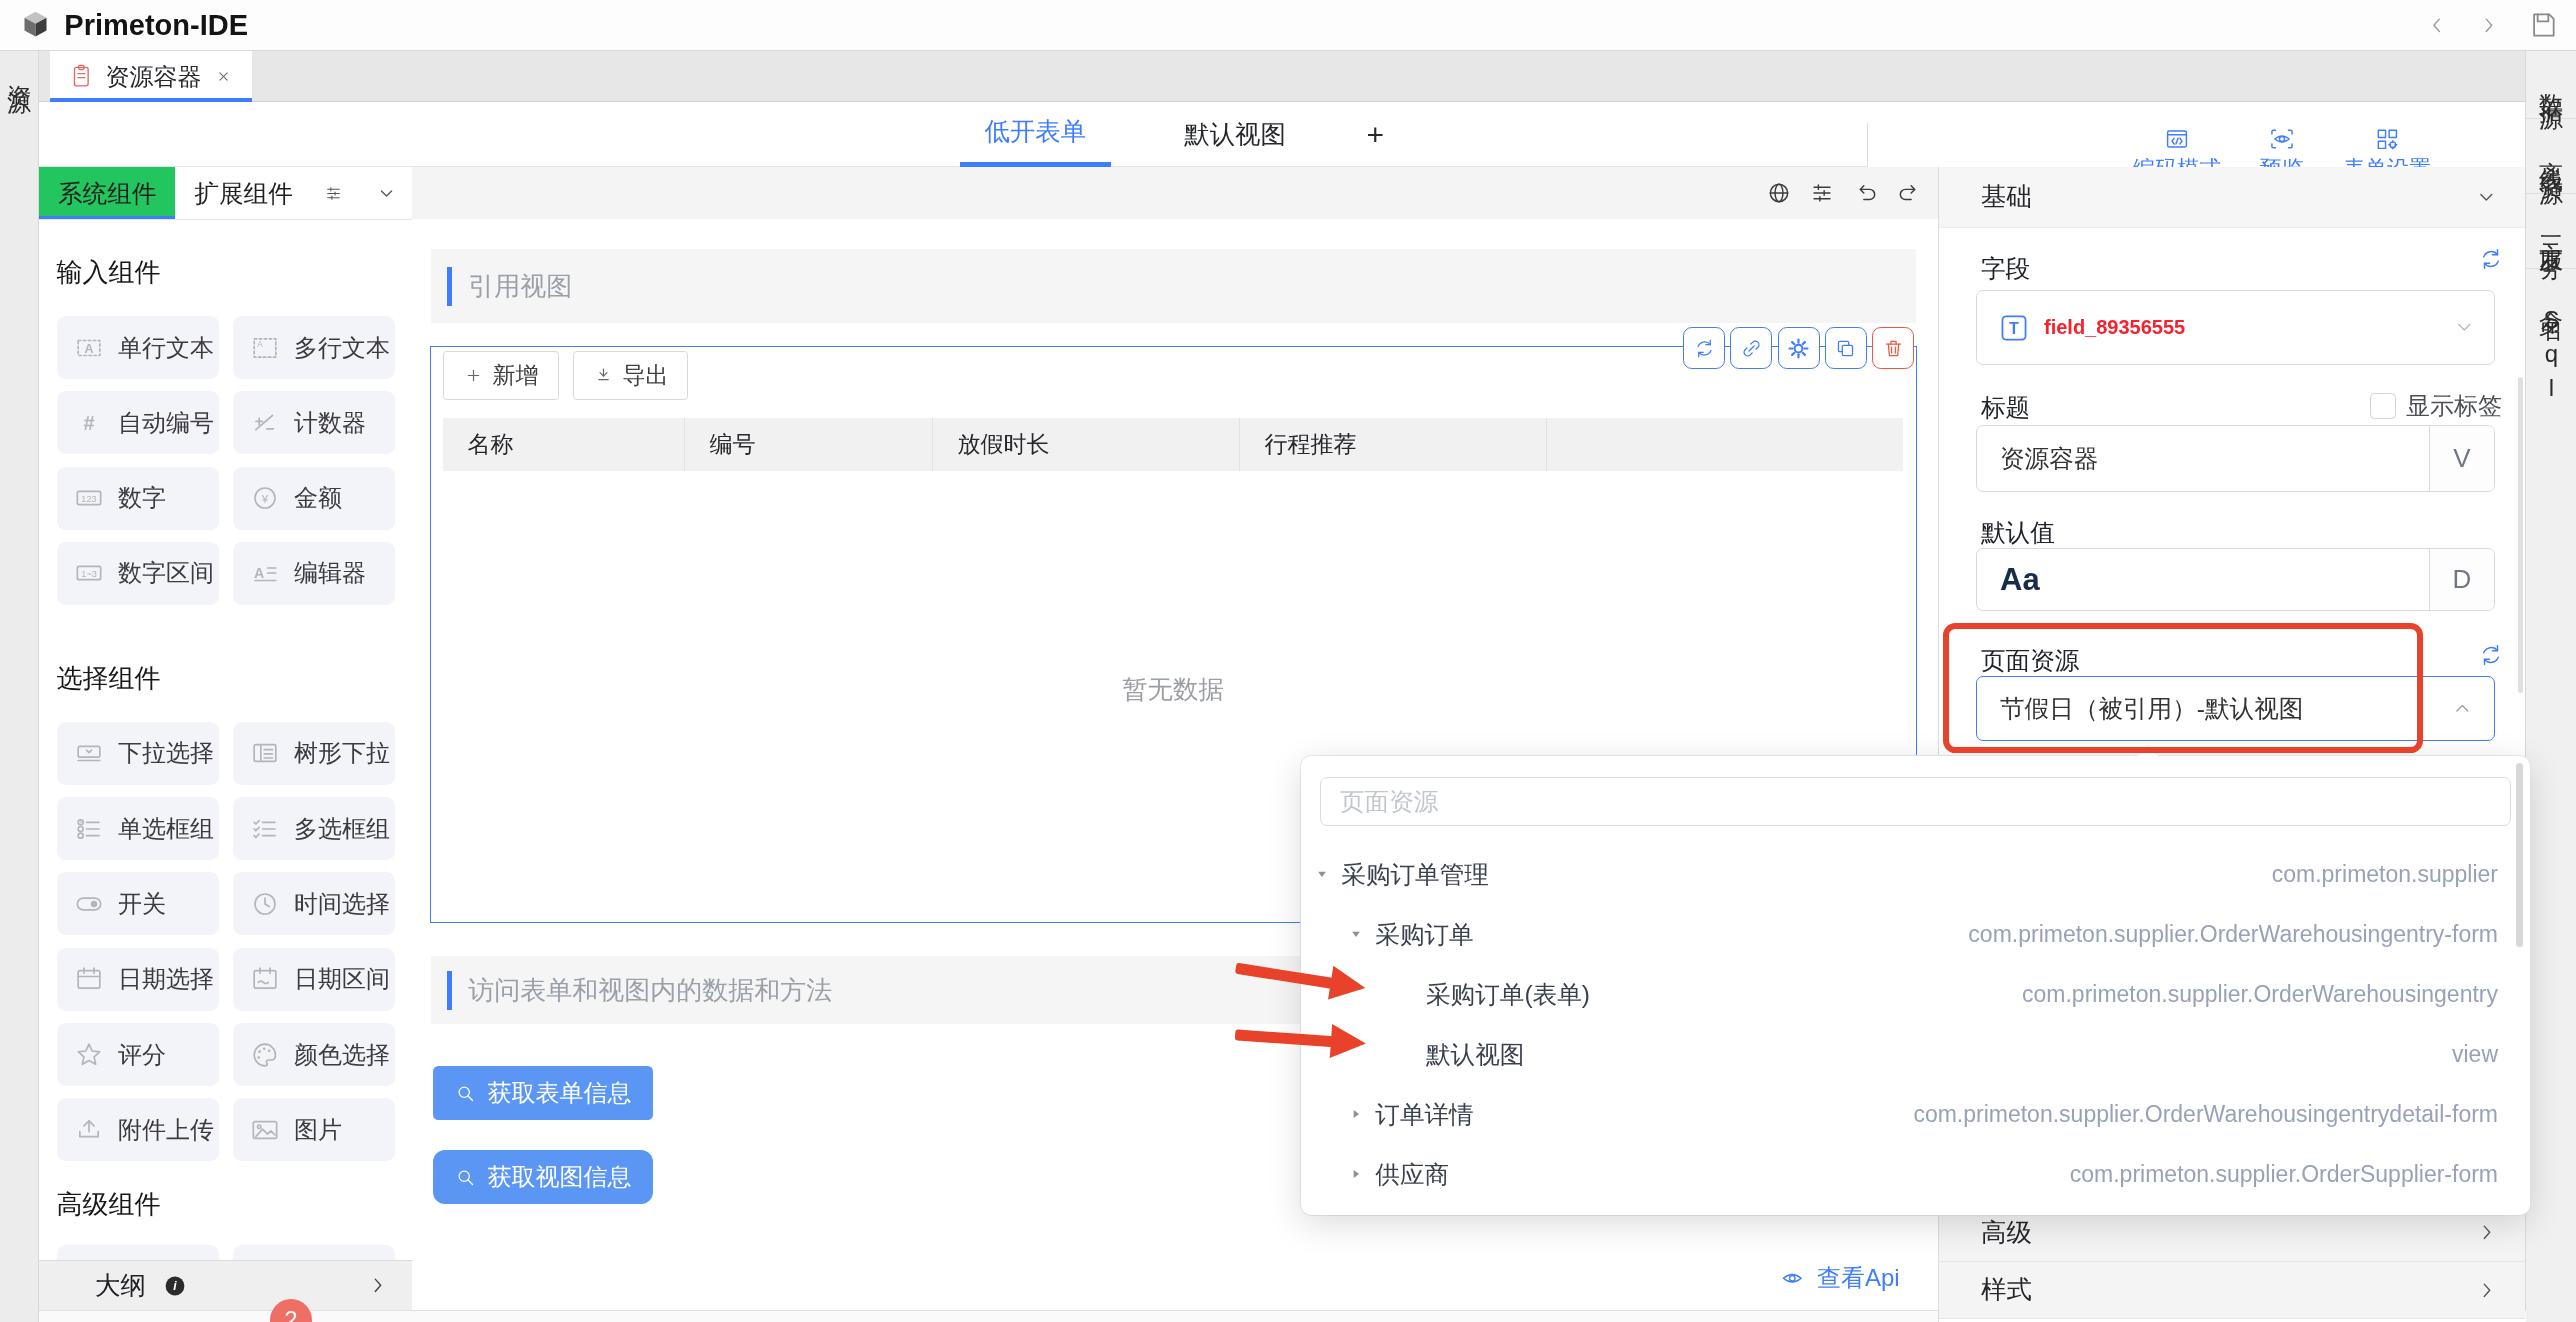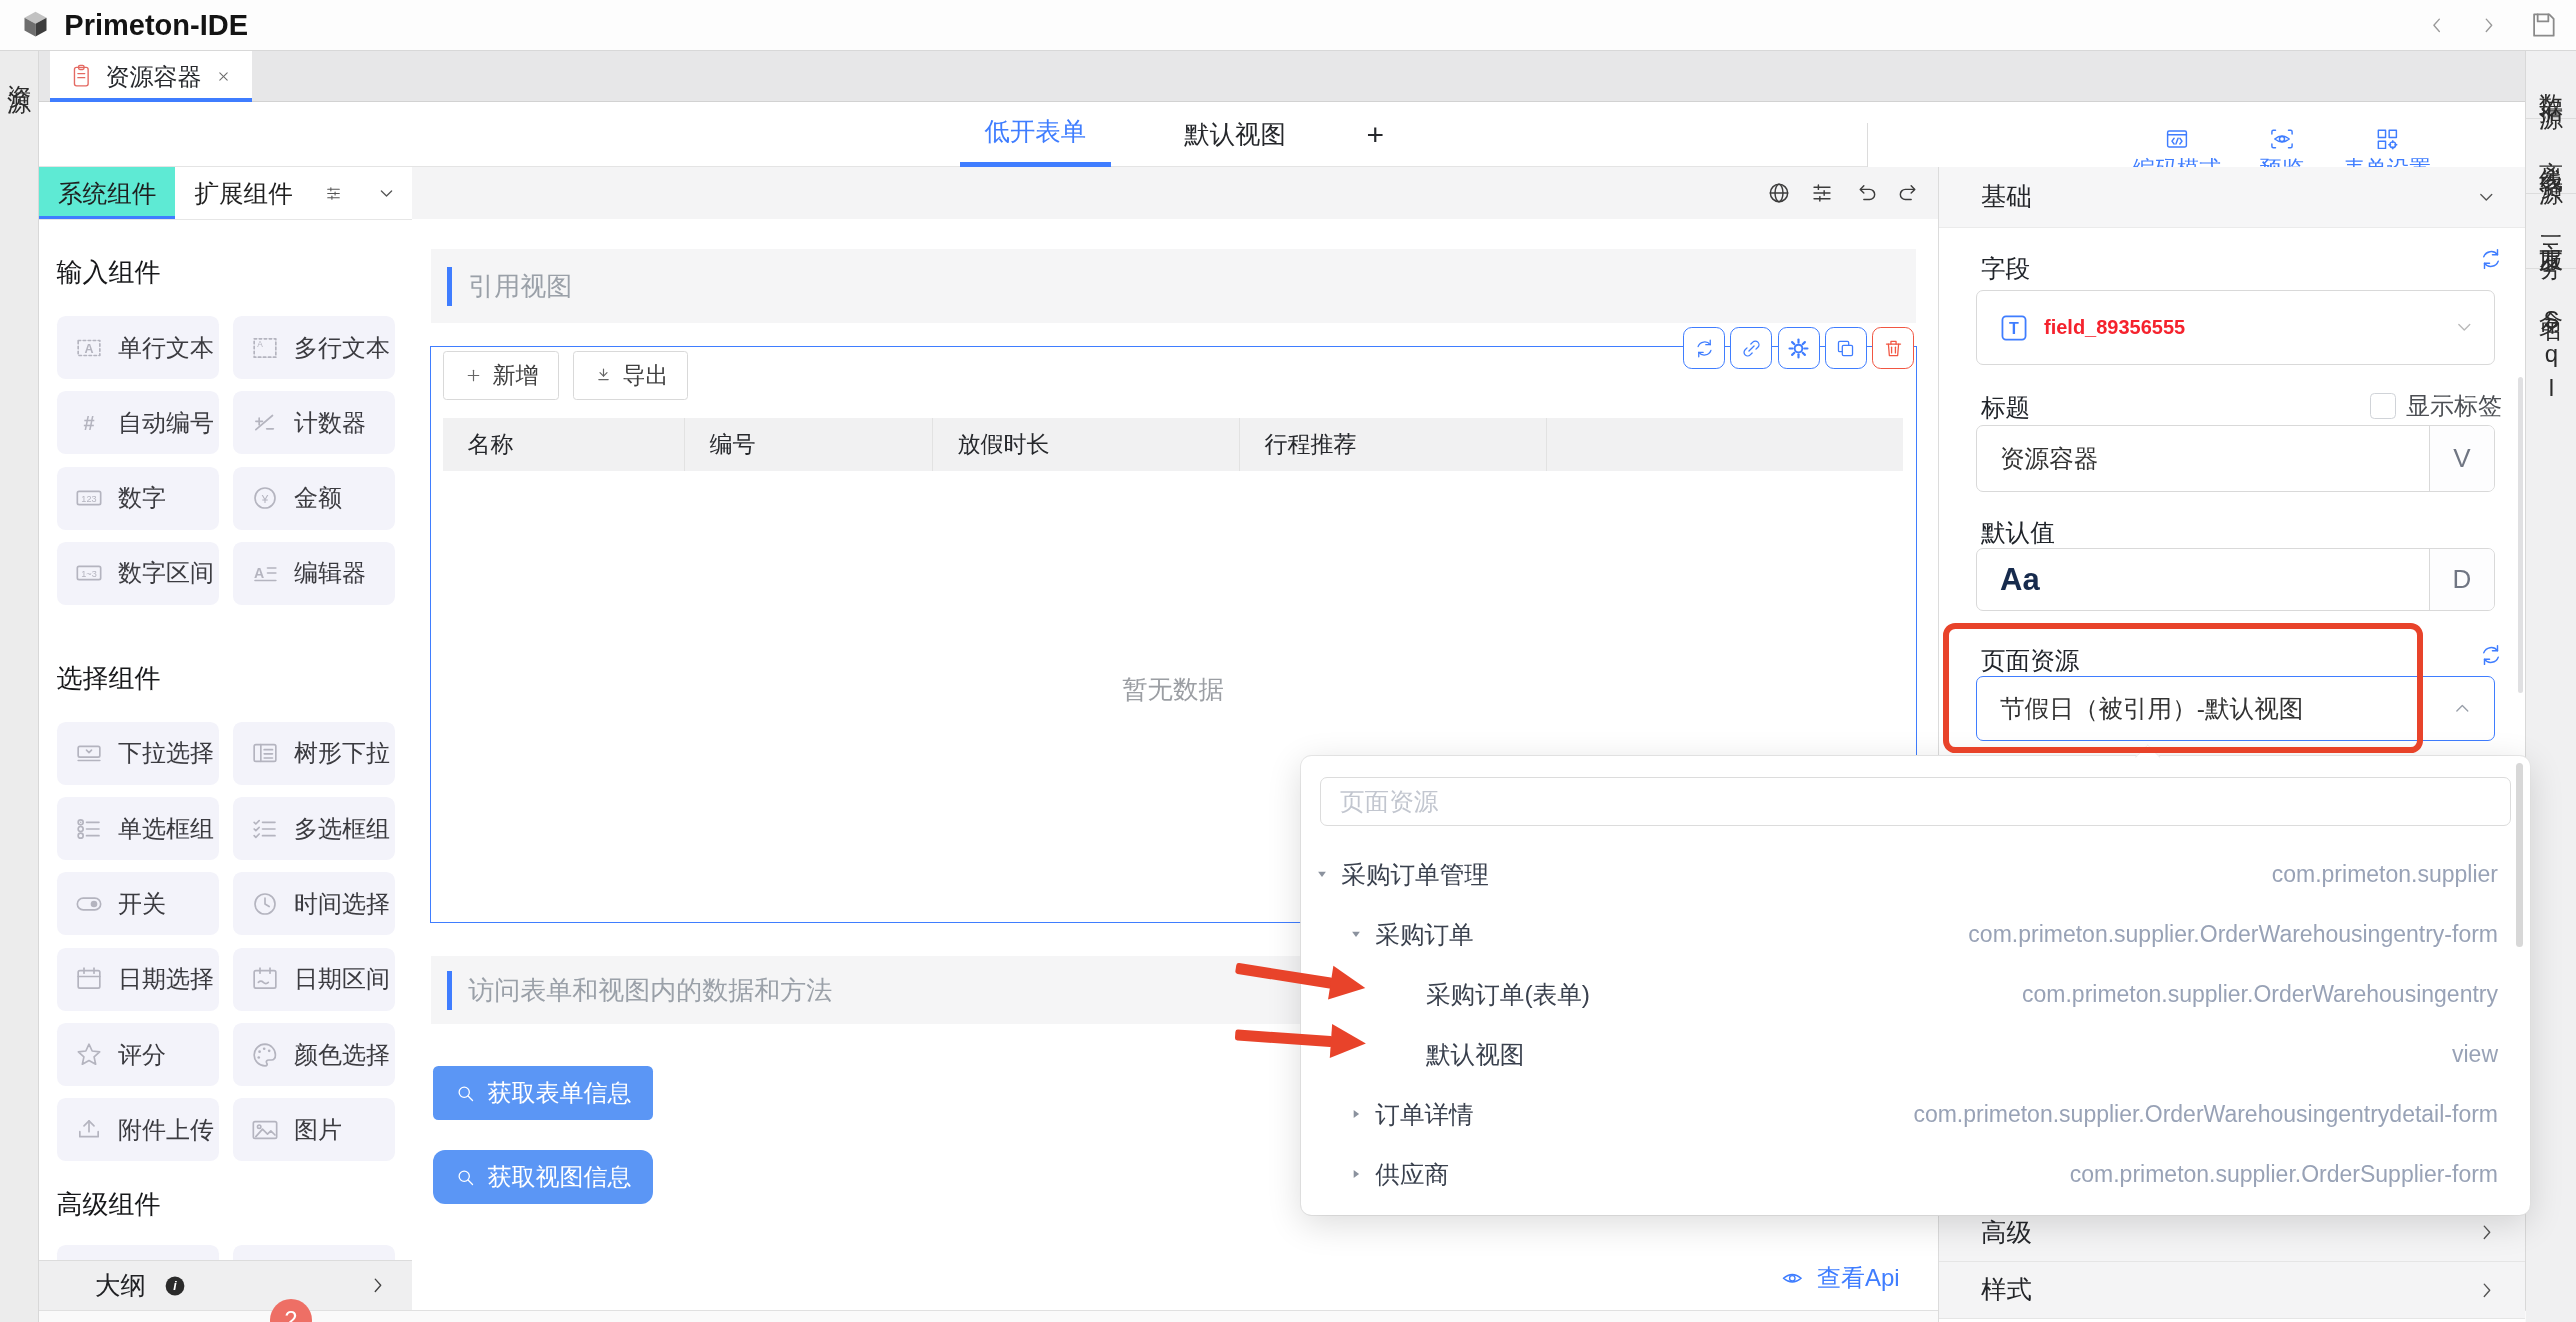--- a/index.html
+++ b/index.html
@@ -46,21 +46,21 @@
 
   
   #right-rail{left:2525px; top:51px; width:51px; height:1271px; background:#f0f0f1; border-left:0.9px solid #d8d8d8;}
   .rr-item{padding:23px 0; border-bottom:0.9px solid #dcdcdc; display:flex; justify-content:center;}
   .rr-item:last-child{border-bottom:none;}
 
   
   #palette{left:39px; top:167px; width:374px; height:1093px; background:#fff; border-right:0.9px solid #e4e4e4; overflow:hidden;}
   .pal-header{height:53px; border-bottom:0.9px solid #e6e6e6; display:flex; align-items:stretch;}
   .pal-tab{padding:0 19px; font-size:24.6px; font-weight:500; display:flex; align-items:center; position:relative; color:#1f1f1f;}
-  .pal-tab.active{background:#5eead4;}
+  .pal-tab.active{background:#22c55e;}
   .pal-tab.active .bar{position:absolute; left:0; right:0; bottom:0; height:3.5px; background:var(--accent);}
   .pal-hicon{color:#555; align-self:center; margin-left:12.3px;}
   .pal-chev{color:#555; align-self:center; margin-left:auto; margin-right:14px;}
   .pal-body{padding:0 17.5px;}
   .pal-sec-title{font-size:26px; color:#17181a; font-weight:500;}
   .t1{margin:35px 0 26px 0;} .t2{margin:56px 0 26px 0;} .t3{margin:26px 0 23px 0;}
   .pal-grid{display:grid; grid-template-columns:1fr 1fr; gap:12.3px 14px;}
   .pal-item{height:63px; border-radius:8.8px; background:#f3f3fa; display:flex; align-items:center; gap:14px; padding-left:17.5px;}
   .pal-item .pic{color:#b4b4bf; flex:none;}
   .pal-item .pl{font-size:24px; color:#3b3b40; white-space:nowrap;}

